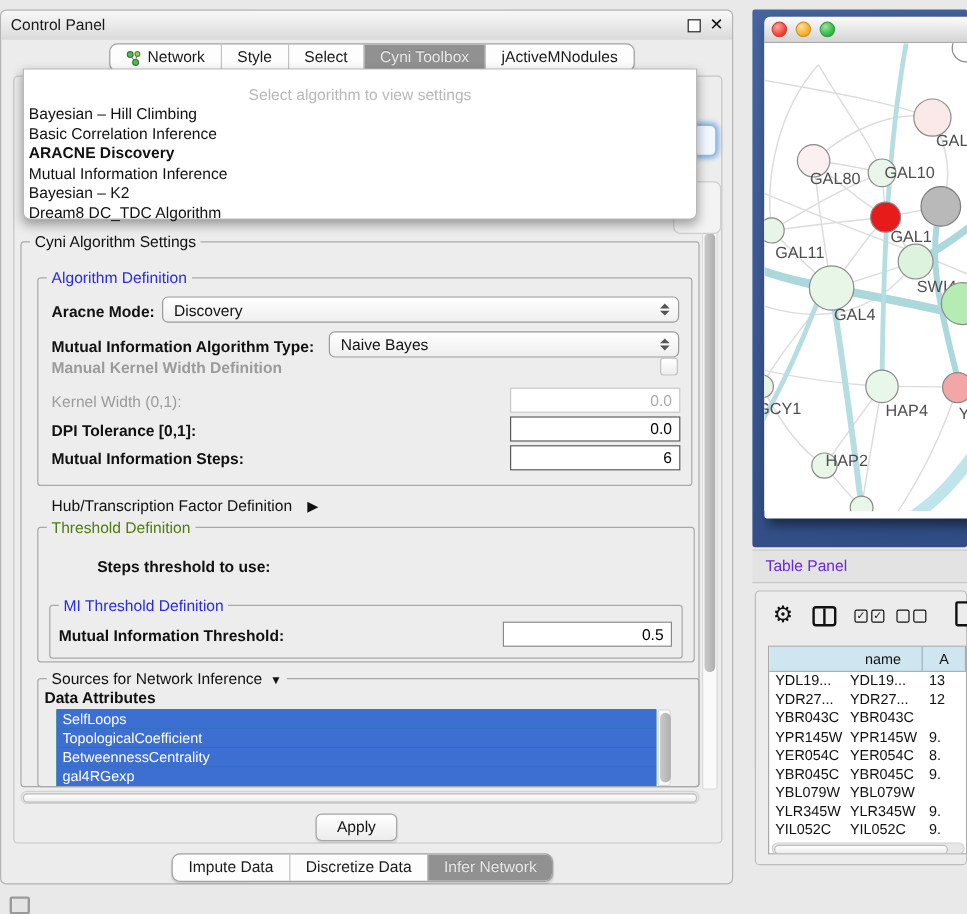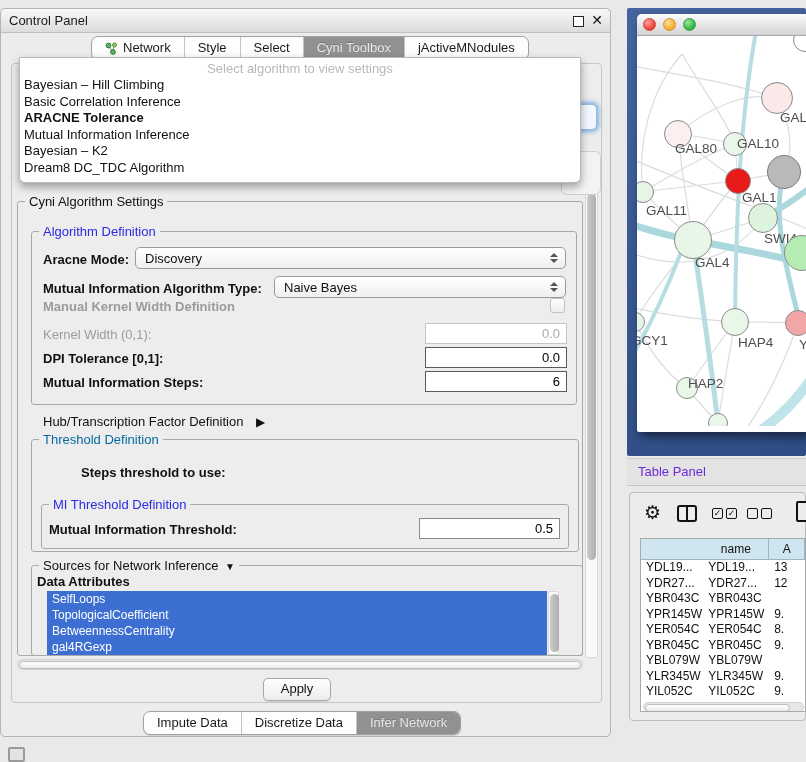--- a/index.html
+++ b/index.html
@@ -31,21 +31,21 @@
   .seg-tab.sel{background:#919191;color:#e9e9e9;text-shadow:0 -1px 0 rgba(0,0,0,.2)}
   .seg-tab svg{margin-right:5px}
 
   #tab-page{left:10px;top:54px;width:591px;height:640px;border:1px solid #c6c6c6;
         border-radius:4px;background:#ededed;box-sizing:border-box}
 
   .grp{position:absolute;border:1px solid #a9a9a9;border-radius:3px;box-sizing:border-box}
   .grp-title{position:absolute;background:#ededed;padding:0 4px;font-size:13px;
         line-height:15px;white-space:nowrap}
   .t-blue{color:#2a2ae0}
-  .t-green{color:#0369a1}
+  .t-green{color:#4d7c0f}
 
   .lbl{position:absolute;white-space:nowrap;font-size:13px}
   .bold{font-weight:bold}
   .disabled{color:#9b9b9b}
 
   .combo{position:absolute;height:22px;background:linear-gradient(#ffffff,#efefef);
         border:1px solid #9b9b9b;border-radius:5px;box-sizing:border-box;
         display:flex;align-items:center;padding-left:9px;font-size:13px}
   .combo .arrows{position:absolute;right:7px;top:50%;transform:translateY(-50%);
         display:flex;flex-direction:column;gap:2px}
@@ -73,21 +73,21 @@
   .hthumb{position:absolute;top:1px;height:8px;background:linear-gradient(#ffffff,#ececec);
         border:1px solid #bdbdbd;border-radius:5px;box-sizing:border-box}
 
   #apply-btn{left:262px;top:669px;width:66px;height:21px;border:1px solid #a6a6a6;
         border-radius:5px;background:linear-gradient(#ffffff,#ececec);
         text-align:center;line-height:20px;font-size:13px;box-shadow:0 1px 1px rgba(0,0,0,.1)}
 
   
   #algo-popup{left:18px;top:48px;width:562px;height:126px;background:#fff;
         border:1px solid #b9b9b9;border-radius:0 0 6px 6px;z-index:10;box-sizing:border-box;
-        box-shadow:0 4px 9px rgba(0,0,0,.35);padding-top:2px}
+        box-shadow:0 4px 9px rgba(0,0,0,.35);padding-top:12px}
   #popup-placeholder{height:17px;line-height:17px;text-align:center;color:#b8b8b8;font-size:13px}
   .popup-item{height:16.5px;line-height:16.5px;padding-left:4px;font-size:13px;white-space:nowrap}
   .popup-item.bold{font-weight:bold}
 
   #spinner-frag{left:576px;top:95px;width:18px;height:24px;border:1px solid #9bb9dd;
         border-radius:5px;background:#f2f7ff;box-shadow:0 0 4px 2px rgba(100,160,225,.8);z-index:1}
   #box-frag{left:560px;top:142px;width:38px;height:42px;border:1px solid #cfcfcf;
         border-radius:6px;background:#f3f3f3;z-index:1}
 
   
@@ -260,21 +260,21 @@
       </div>
       <div class="seg-tab sel">
         <span>Infer Network</span>
       </div>
     </div>
 
   <div class="abs" id="algo-popup">
     <div id="popup-placeholder">Select algorithm to view settings</div>
   <div class="popup-item">Bayesian – Hill Climbing</div>
       <div class="popup-item">Basic Correlation Inference</div>
-      <div class="popup-item bold">ARACNE Tolerance</div>
+      <div class="popup-item bold">ARACNE Discovery</div>
       <div class="popup-item">Mutual Information Inference</div>
       <div class="popup-item">Bayesian – K2</div>
       <div class="popup-item">Dream8 DC_TDC Algorithm</div>
     </div>
 </div>
 
 <div class="abs" id="netframe">
   <div id="netwin">
     <div id="net-titlebar">
       <span class="light red"></span>

